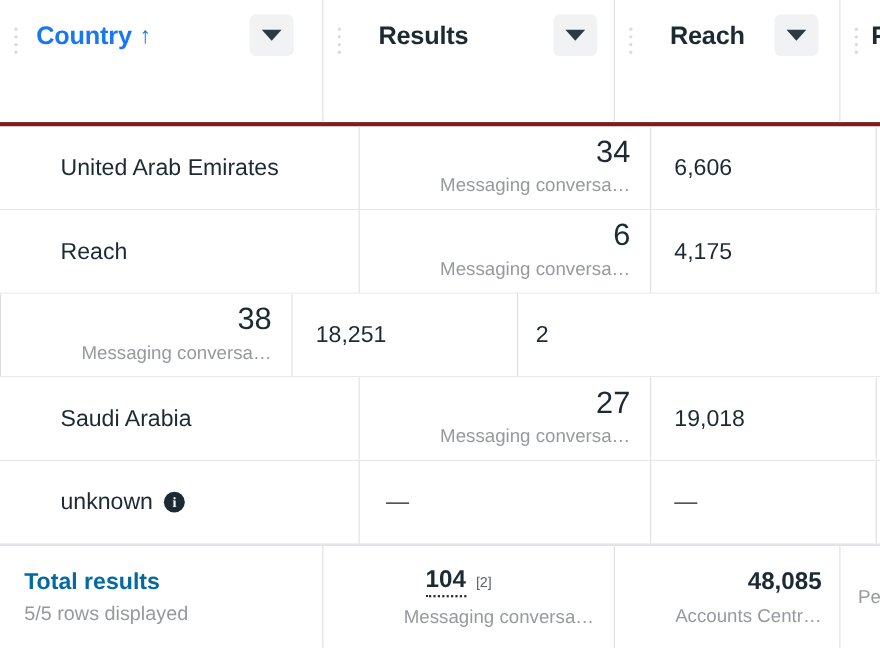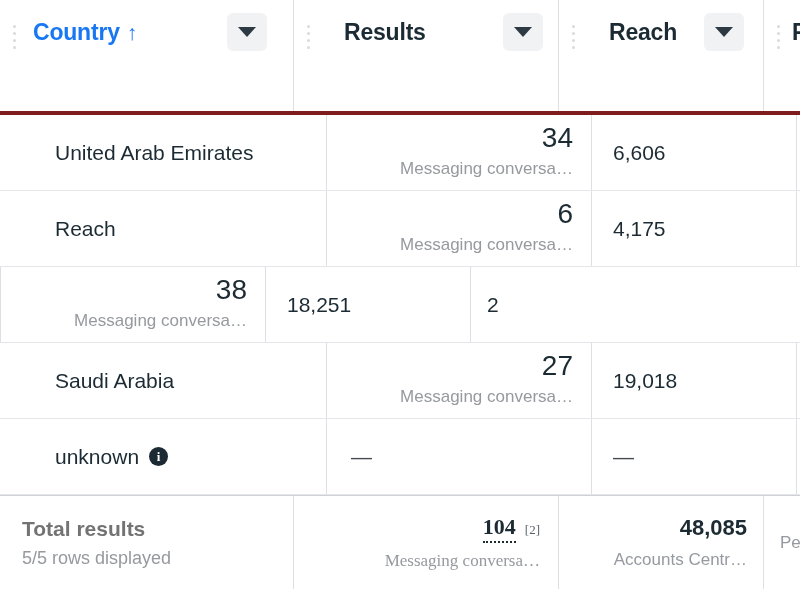--- a/index.html
+++ b/index.html
@@ -228,33 +228,33 @@
     justify-content: center;
     height: 100%;
     overflow: hidden;
     position: relative;
   }
 
   .foot-country { padding-left: 22px; align-items: flex-start; }
   .foot-title {
     font-size: 21px;
     font-weight: bold;
-    color: #737373;
+    color: #0369a1;
     line-height: 25px;
     text-align: right;
   }
   .foot-sub {
     font-size: 18px;
     color: #96999e;
     line-height: 22px;
     margin-top: 6px;
     white-space: nowrap;
   }
 
-  .foot-results { align-items: flex-end; padding-right: 18px; padding-left: 0; font-family: Liberation Serif, serif; }
+  .foot-results { align-items: center; padding-right: 18px; padding-left: 0; }
   .foot-value-line {
     display: flex;
     align-items: baseline;
     gap: 9px;
   }
   .foot-value {
     font-size: 22px;
     font-weight: bold;
     color: #1c2b33;
     line-height: 26px;

